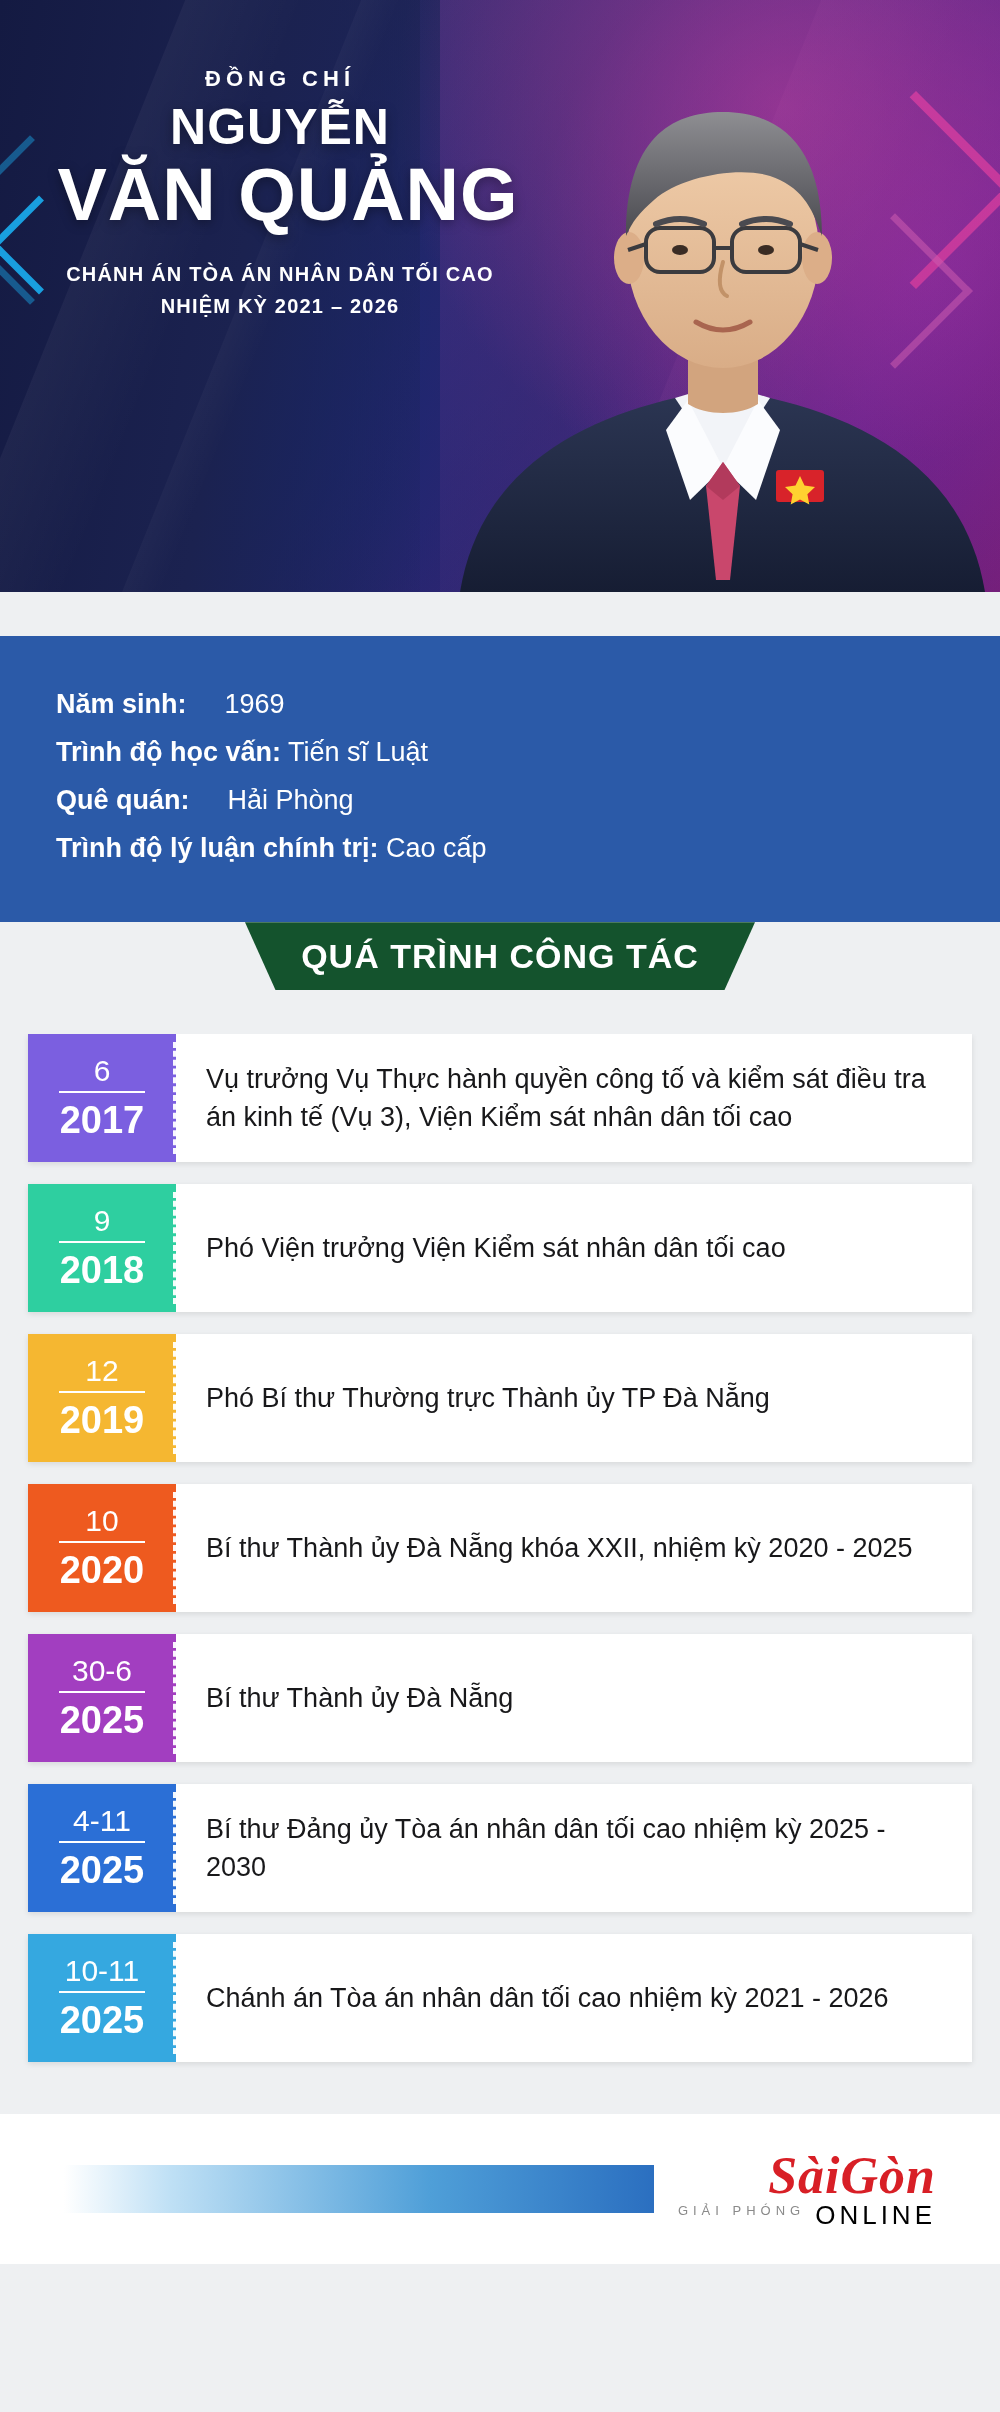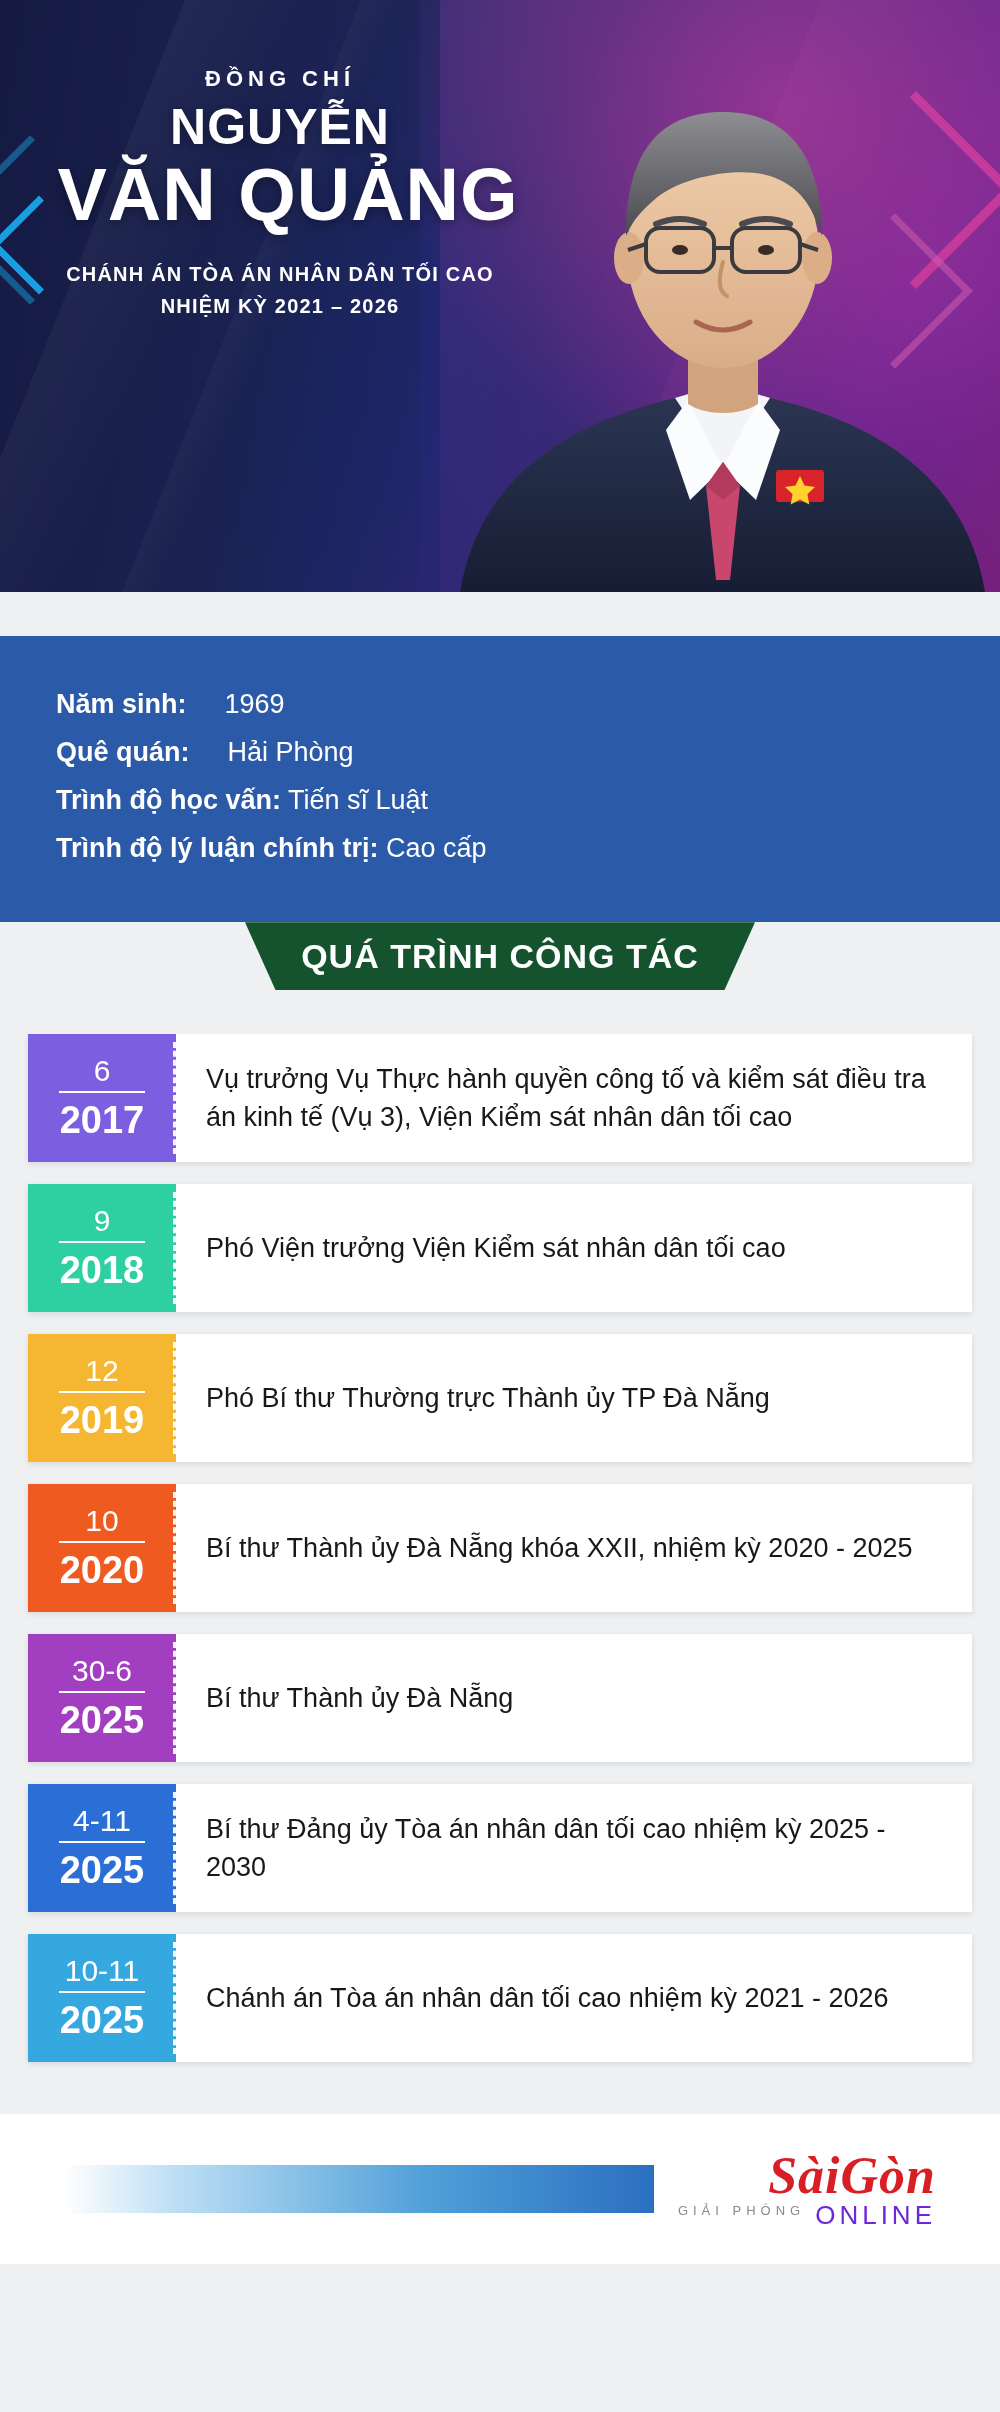--- a/index.html
+++ b/index.html
@@ -152,21 +152,21 @@
   }
   .logo { text-align: right; line-height: 1; }
   .logo-main {
     font-family: "Liberation Serif", serif; font-style: italic; font-weight: bold;
     font-size: 52px; color: #d81f26; letter-spacing: 1px;
   }
   .logo-sub {
     font-size: 13px; color: #8a8a8a; letter-spacing: 5px; margin-top: 2px;
   }
   .logo-online {
-    font-size: 26px; color: #6d28d9; letter-spacing: 4px; font-weight: normal;
+    font-size: 26px; color: #000000; letter-spacing: 4px; font-weight: normal;
   }
   .logo-row2 { display: flex; align-items: flex-start; justify-content: flex-end; gap: 10px; }
 </style>
 </head>
 <body>
 
 <div class="page">
 
   <div class="hero">
     <div class="hero-dark-left"></div>
@@ -243,26 +243,26 @@
         <div>CHÁNH ÁN TÒA ÁN NHÂN DÂN TỐI CAO</div>
         <div>NHIỆM KỲ 2021 – 2026</div>
       </div>
     </div>
   </div>
 
   <div class="info">
     <div class="info-row r1">
       <span class="info-label">Năm sinh:</span><span class="info-value">1969</span>
     </div>
-    <div class="info-row r2">
-      <span class="info-label">Quê quán:</span><span class="info-value">Hải Phòng</span>
-    </div>
     <div class="info-row r3">
       <span class="info-label">Trình độ học vấn:</span>
       <span class="info-value">Tiến sĩ Luật</span>
+    </div>
+    <div class="info-row r2">
+      <span class="info-label">Quê quán:</span><span class="info-value">Hải Phòng</span>
     </div>
     <div class="info-row r4">
       <span class="info-label">Trình độ lý luận chính trị:</span>
       <span class="info-value">Cao cấp</span>
     </div>
   </div>
 
   <div class="section-wrap">
     <div class="section-title">QUÁ TRÌNH CÔNG TÁC</div>
   </div>

